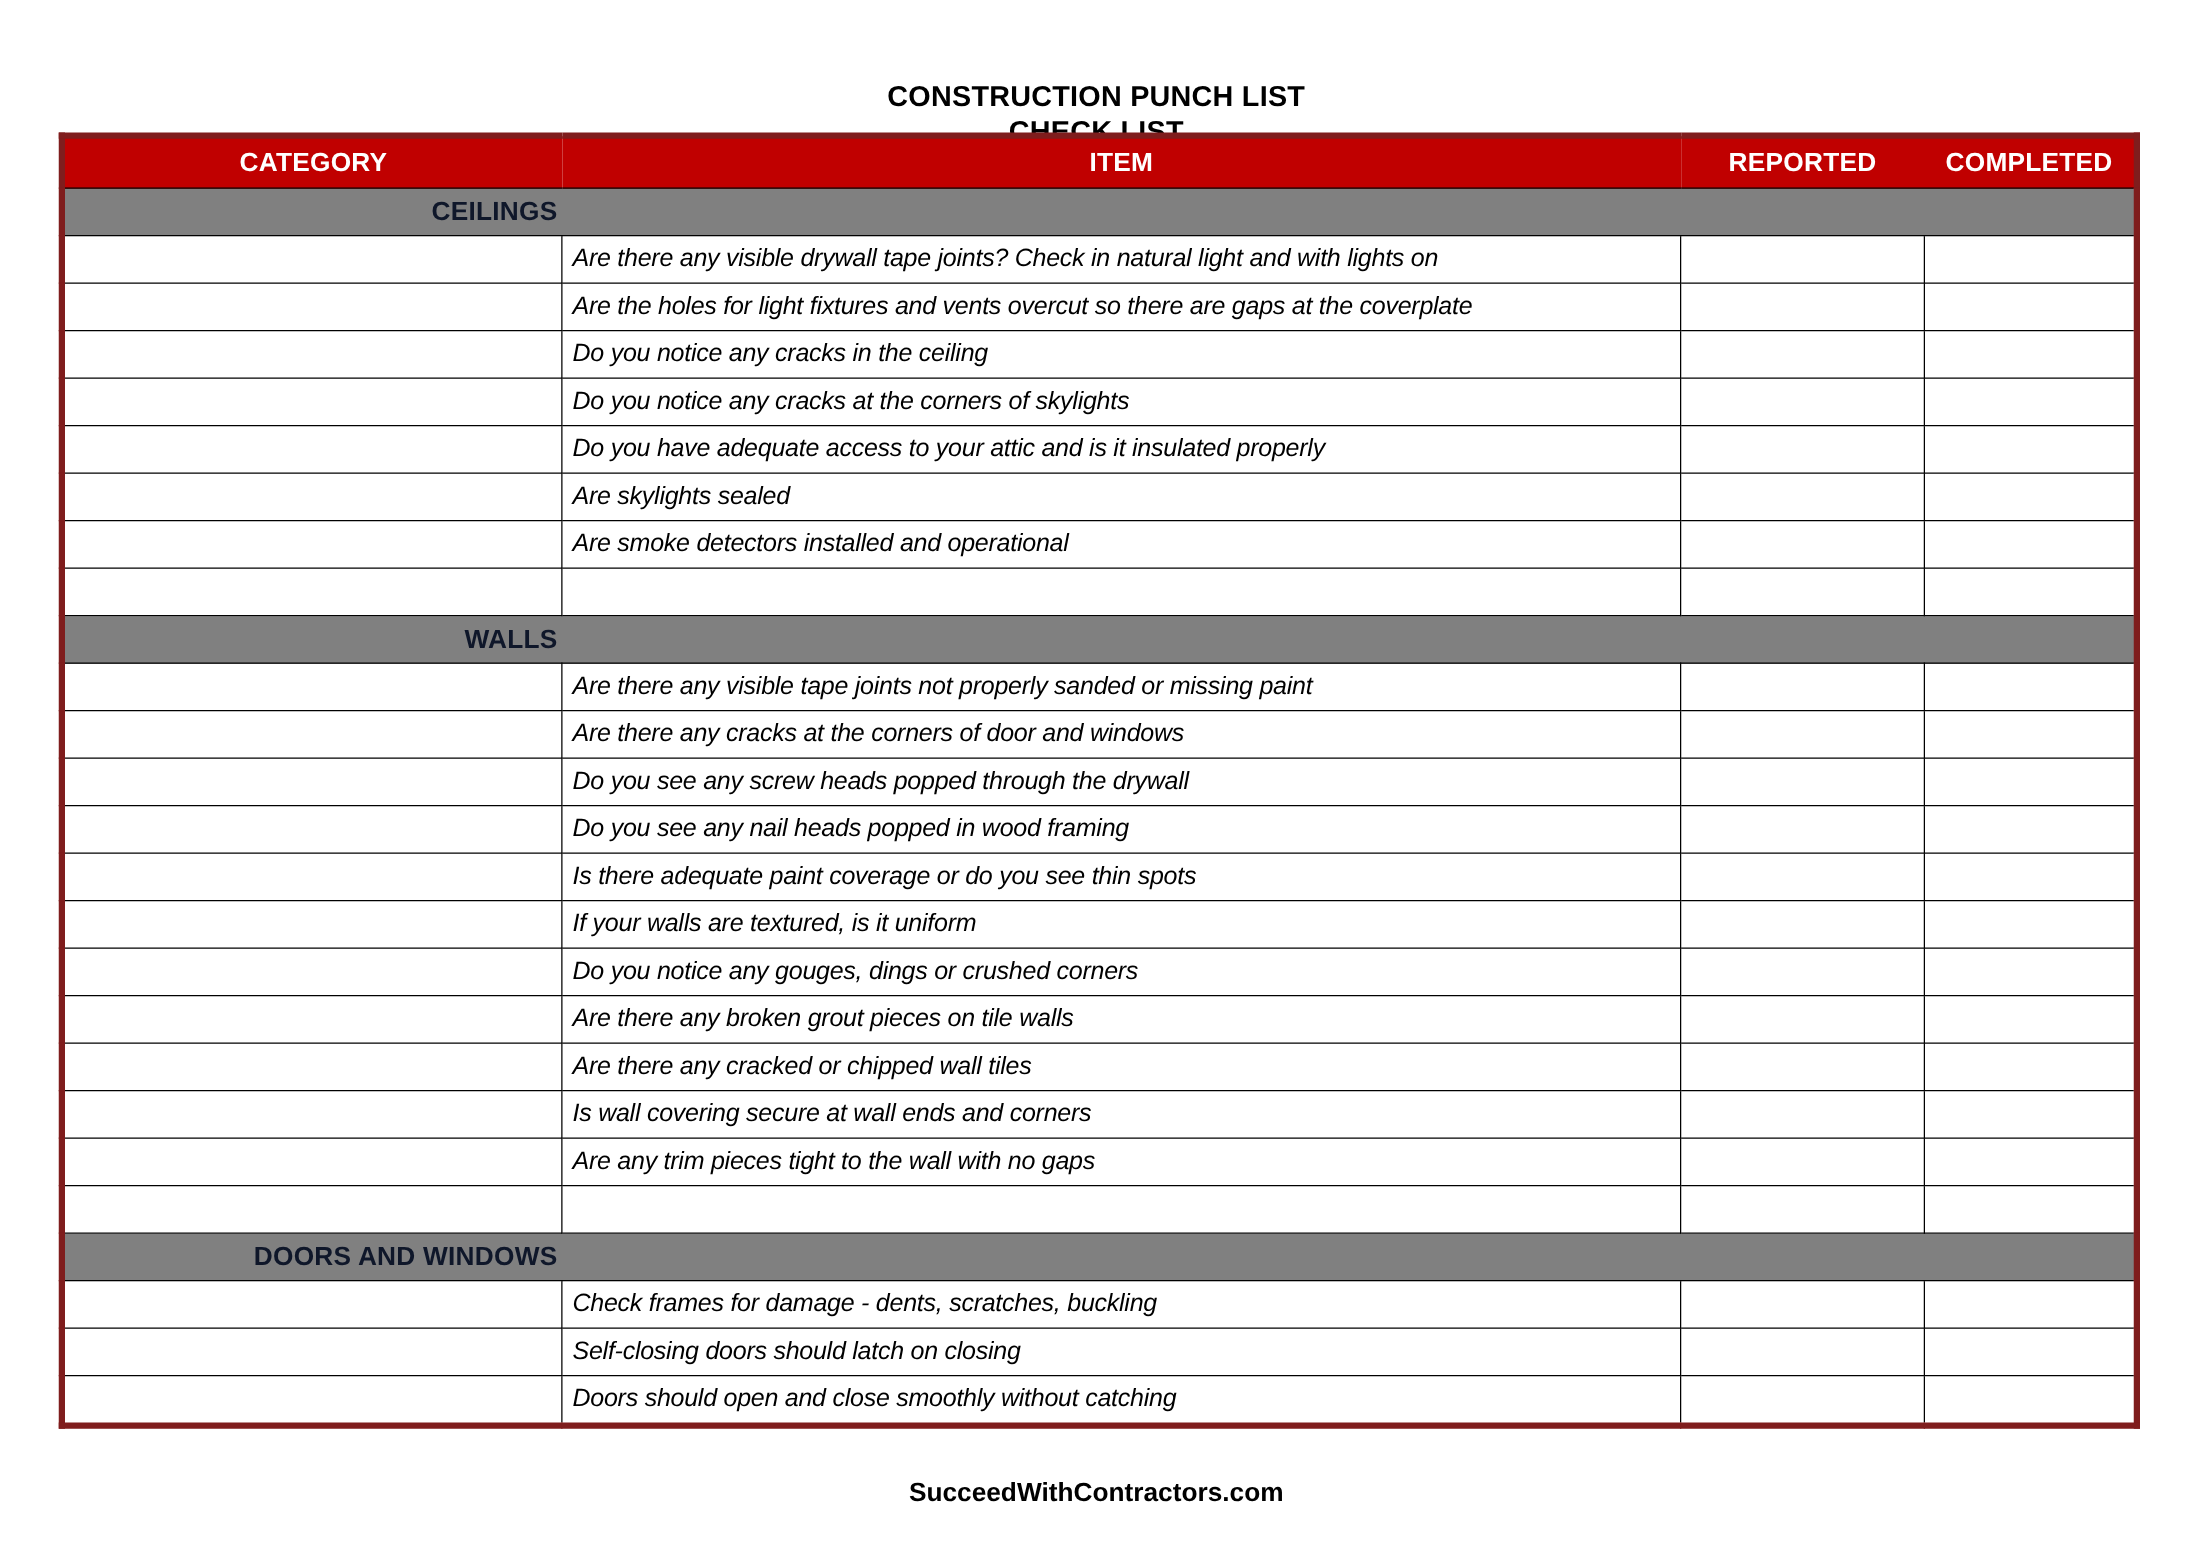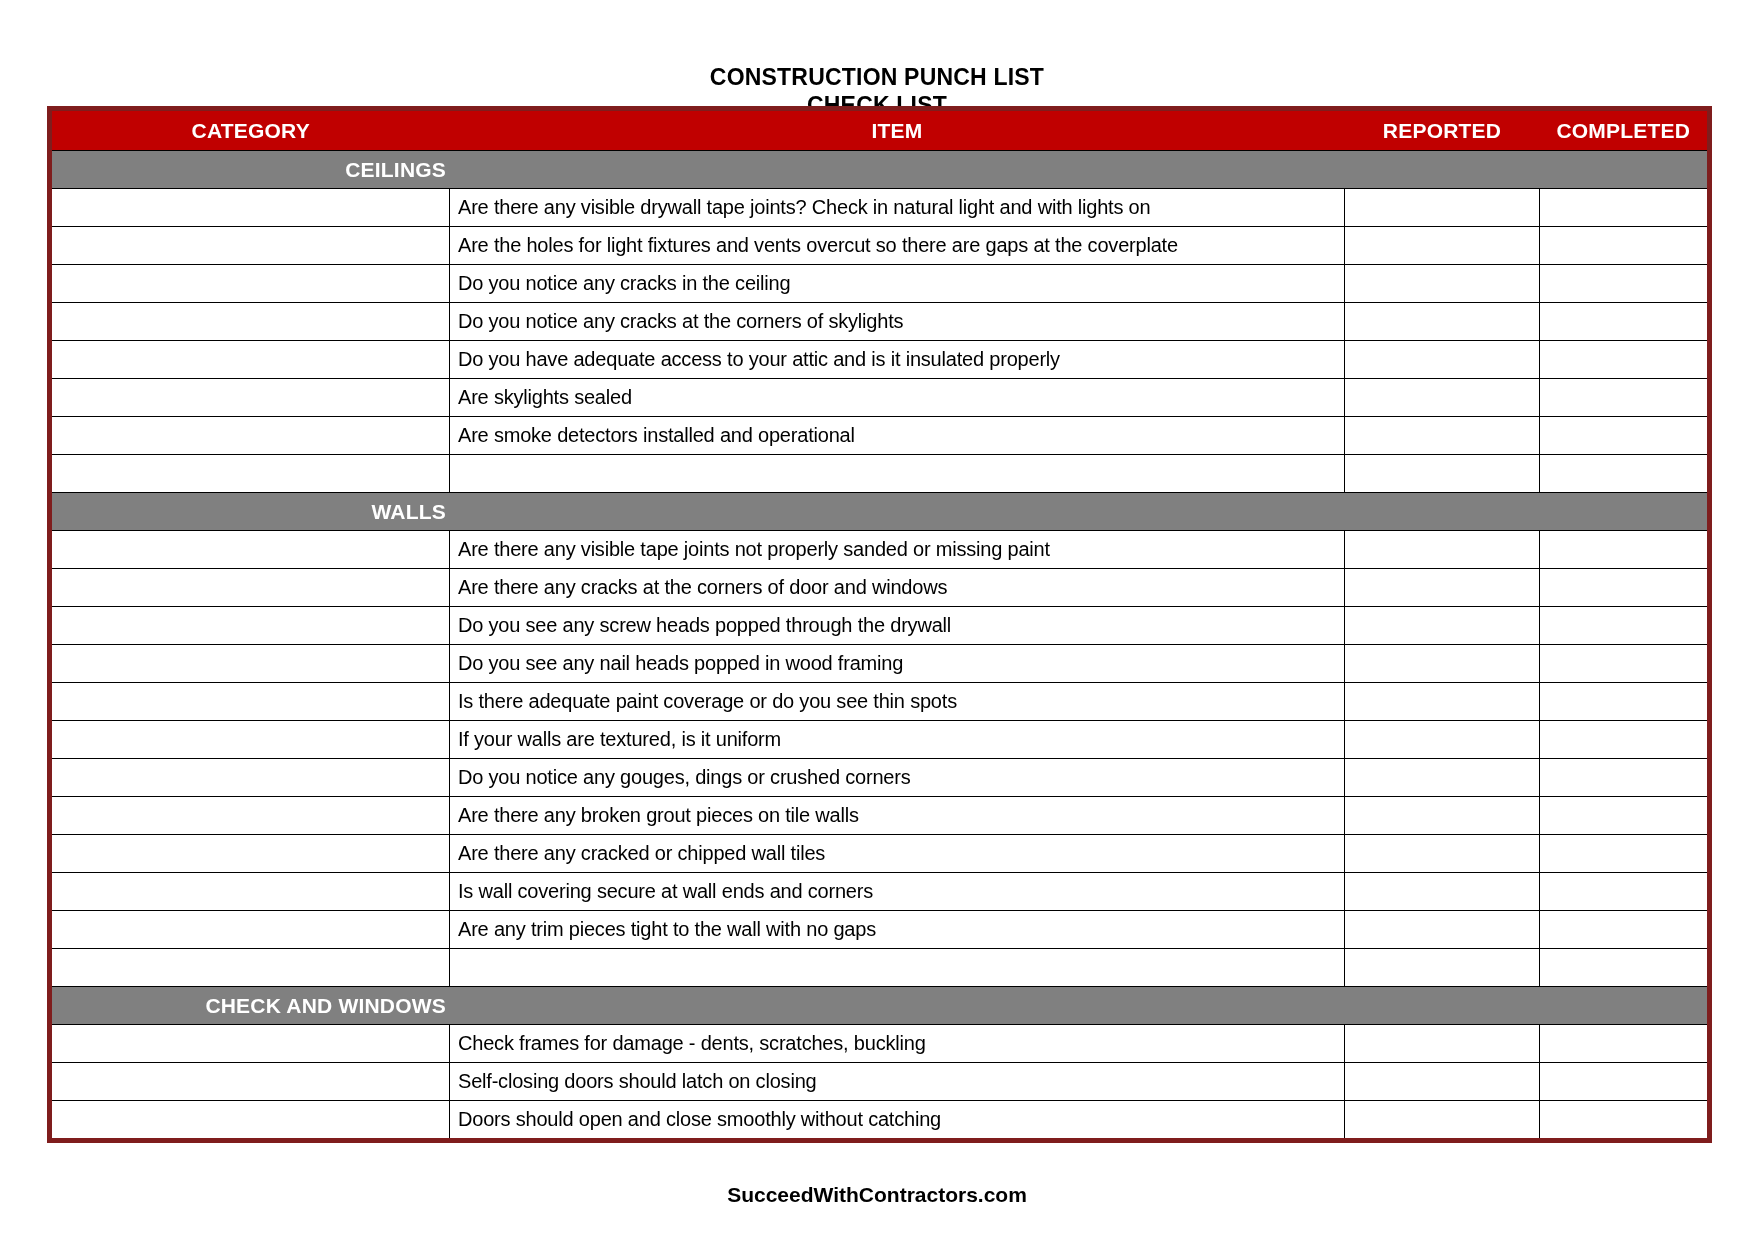--- a/index.html
+++ b/index.html
@@ -54,40 +54,41 @@
     background: #808080;
     height: 37px;
     padding: 0;
     border: 1px solid #000000;
   }
   .section-label {
     width: 400px;
     box-sizing: border-box;
     text-align: right;
     padding-right: 6px;
-    color: #ffffff;
+    color: #0f172a;
     font-size: 21px;
     font-weight: bold;
     letter-spacing: 0.2px;
     white-space: nowrap;
   }
   tr.data-row td {
     background: #ffffff;
     height: 37px;
     padding: 0;
     border: 1px solid #000000;
     font-size: 20px;
     color: #000000;
     vertical-align: middle;
     overflow: hidden;
     white-space: nowrap;
   }
   tr.data-row td.cell-item {
     padding-left: 8px;
     letter-spacing: -0.2px;
+    font-style: italic;
   }
   .doc-footer {
     position: absolute;
     top: 1140px;
     left: 0;
     width: 100%;
     text-align: center;
     color: #000000;
   }
   .doc-footer .f-line {
@@ -248,21 +249,21 @@
           <td class="cell-completed"></td>
         </tr>
         <tr class="data-row">
           <td class="cell-category"></td>
           <td class="cell-item"></td>
           <td class="cell-reported"></td>
           <td class="cell-completed"></td>
         </tr>
         <tr class="section-row">
           <td colspan="4">
-            <div class="section-label">CHECK AND WINDOWS</div>
+            <div class="section-label">DOORS AND WINDOWS</div>
           </td>
         </tr>
         <tr class="data-row">
           <td class="cell-category"></td>
           <td class="cell-item">Check frames for damage - dents, scratches, buckling</td>
           <td class="cell-reported"></td>
           <td class="cell-completed"></td>
         </tr>
         <tr class="data-row">
           <td class="cell-category"></td>

